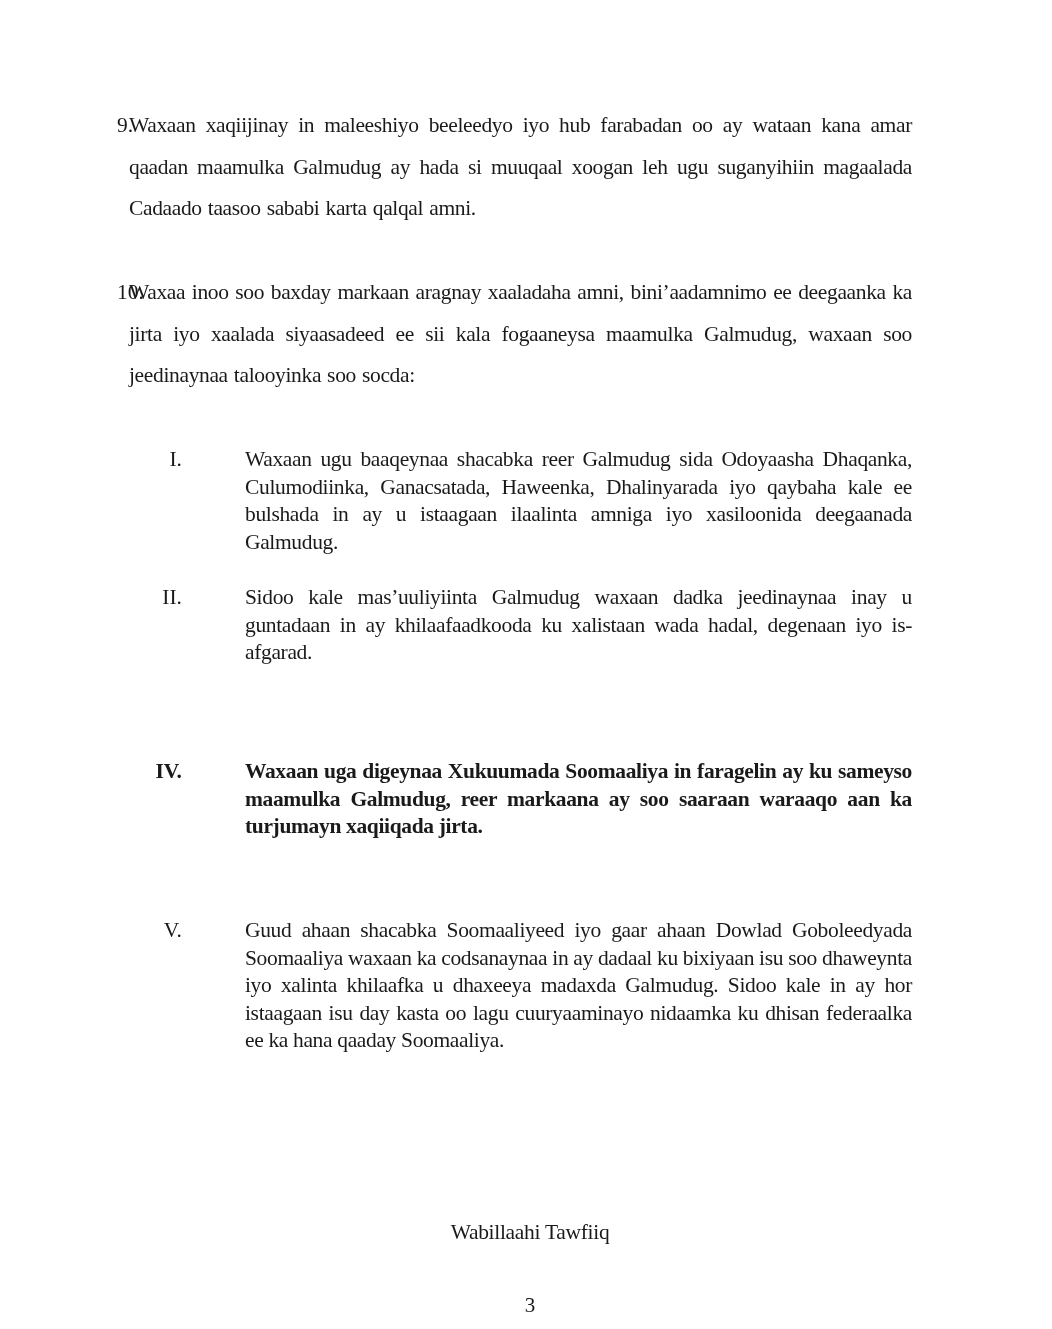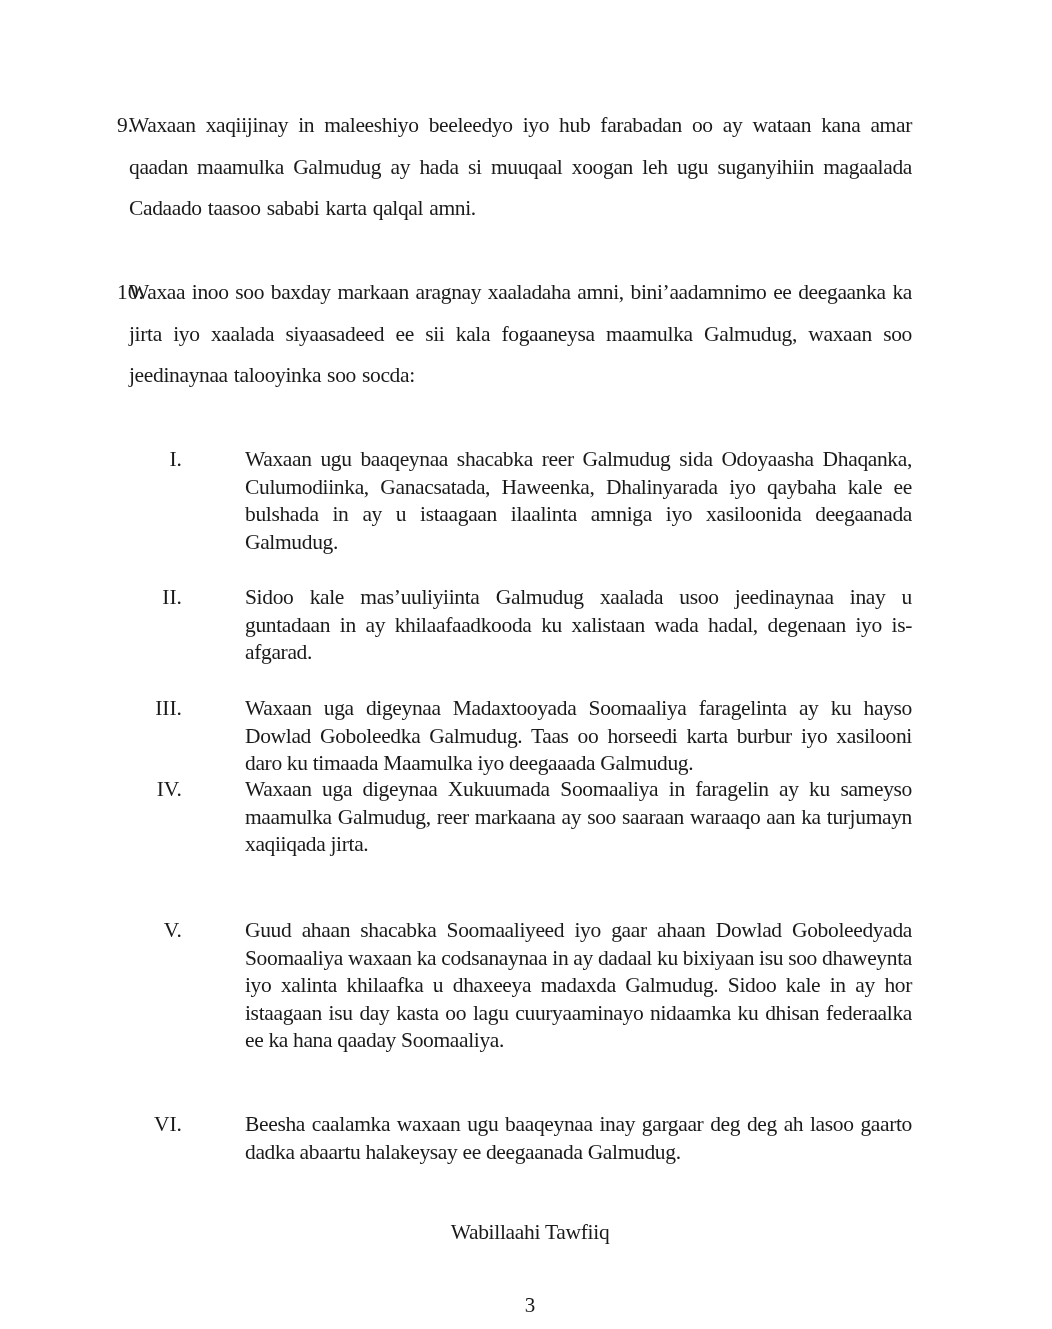--- a/index.html
+++ b/index.html
@@ -29,21 +29,21 @@
     font-size: 21.5px; line-height: 27.5px;
   }
   .rec .rnum { position: absolute; top: 0; width: 42px; text-align: right; }
   .rec .rtext {
     margin-left: 105px; text-align: justify; text-align-last: left;
     letter-spacing: -0.35px;
   }
   #rec-1 { top: 446px; }  #rec-1 .rnum { left: 0px; }
   #rec-2 { top: 584px; }  #rec-2 .rnum { left: 0px; text-align: right; }
   #rec-3 { top: 695px; }  #rec-3 .rnum { left: 0px; }
-  #rec-4 { top: 776px; }  #rec-4 .rnum { left: 0px; }
+  #rec-4 { top: 758px; font-weight: bold; }  #rec-4 .rnum { left: 0px; }
   #rec-5 { top: 917px; }  #rec-5 .rnum { left: 0px; }
   #rec-6 { top: 1111px; } #rec-6 .rnum { left: 0px; }
 
   .closing {
     position: absolute; top: 1220px; left: 0; width: 1060px; text-align: center;
     font-size: 21.5px; letter-spacing: -0.3px;
   }
   .page-number {
     position: absolute; top: 1293px; left: 0; width: 1060px; text-align: center;
     font-size: 21px;
@@ -64,38 +64,30 @@
     <div class="text">Waxaa inoo soo baxday markaan aragnay xaaladaha amni, bini’aadamnimo ee deegaanka ka jirta iyo xaalada siyaasadeed ee sii kala fogaaneysa maamulka Galmudug, waxaan soo jeedinaynaa talooyinka soo socda:</div>
   </div>
 
   <div class="rec" id="rec-1">
     <span class="rnum">I.</span>
     <div class="rtext">Waxaan ugu baaqeynaa shacabka reer Galmudug sida Odoyaasha Dhaqanka, Culumodiinka, Ganacsatada, Haweenka, Dhalinyarada iyo qaybaha kale ee bulshada in ay u istaagaan ilaalinta amniga iyo xasiloonida deegaanada Galmudug.</div>
   </div>
 
   <div class="rec" id="rec-2">
     <span class="rnum">II.</span>
-    <div class="rtext">Sidoo kale mas’uuliyiinta Galmudug xaalada usoo jeedinaynaa inay u guntadaan in ay khilaafaadkooda ku xalistaan wada hadal, degenaan iyo is-afgarad.</div>
+    <div class="rtext">Sidoo kale mas’uuliyiinta Galmudug waxaan dadka jeedinaynaa inay u guntadaan in ay khilaafaadkooda ku xalistaan wada hadal, degenaan iyo is-afgarad.</div>
   </div>
 
-  <div class="rec" id="rec-3">
-    <span class="rnum">III.</span>
-    <div class="rtext">Waxaan uga digeynaa Madaxtooyada Soomaaliya faragelinta ay ku hayso Dowlad Goboleedka Galmudug. Taas oo horseedi karta burbur iyo xasilooni daro ku timaada Maamulka iyo deegaaada Galmudug.</div>
-  </div>
 
   <div class="rec" id="rec-4">
     <span class="rnum">IV.</span>
     <div class="rtext">Waxaan uga digeynaa Xukuumada Soomaaliya in faragelin ay ku sameyso maamulka Galmudug, reer markaana ay soo saaraan waraaqo aan ka turjumayn xaqiiqada jirta.</div>
   </div>
 
   <div class="rec" id="rec-5">
     <span class="rnum">V.</span>
     <div class="rtext">Guud ahaan shacabka Soomaaliyeed iyo gaar ahaan Dowlad Goboleedyada Soomaaliya waxaan ka codsanaynaa in ay dadaal ku bixiyaan isu soo dhaweynta iyo xalinta khilaafka u dhaxeeya madaxda Galmudug. Sidoo kale in ay hor istaagaan isu day kasta oo lagu cuuryaaminayo nidaamka ku dhisan federaalka ee ka hana qaaday Soomaaliya.</div>
   </div>
 
-  <div class="rec" id="rec-6">
-    <span class="rnum">VI.</span>
-    <div class="rtext">Beesha caalamka waxaan ugu baaqeynaa inay gargaar deg deg ah lasoo gaarto dadka abaartu halakeysay ee deegaanada Galmudug.</div>
-  </div>
 
   <div class="closing">Wabillaahi Tawfiiq</div>
   <div class="page-number">3</div>
 </div>
 
 </body></html>

